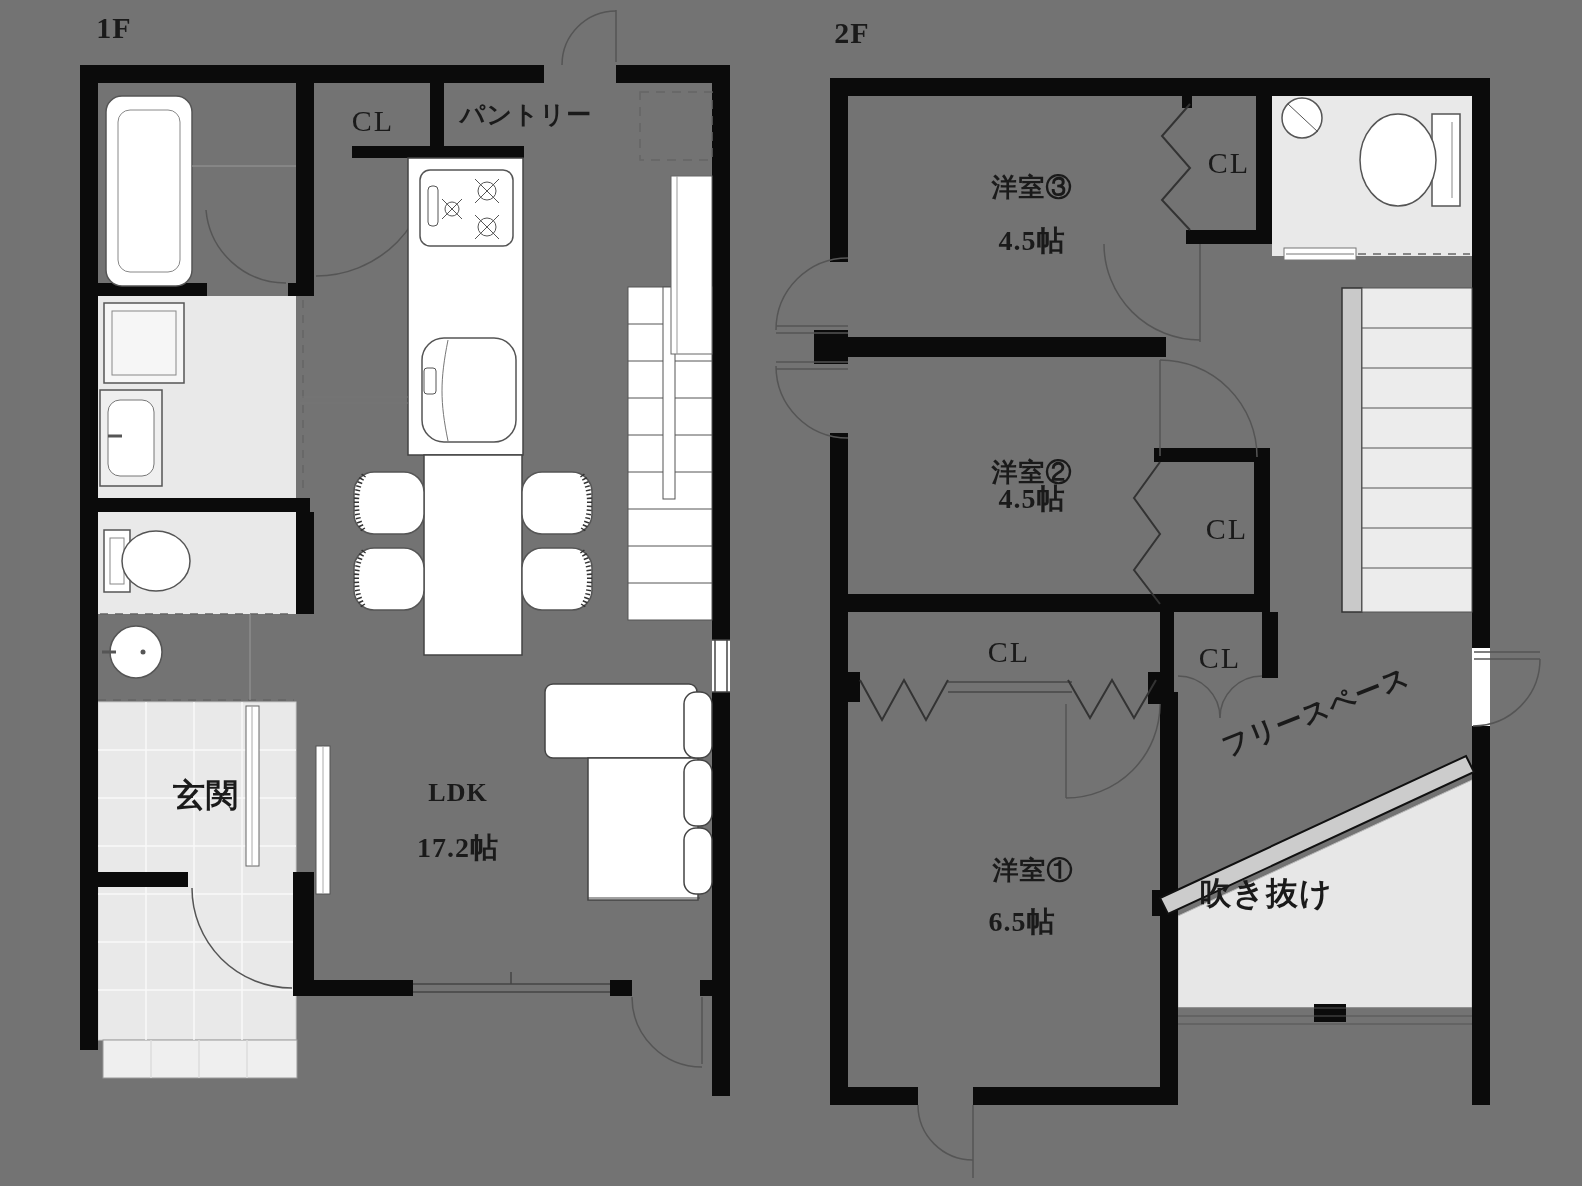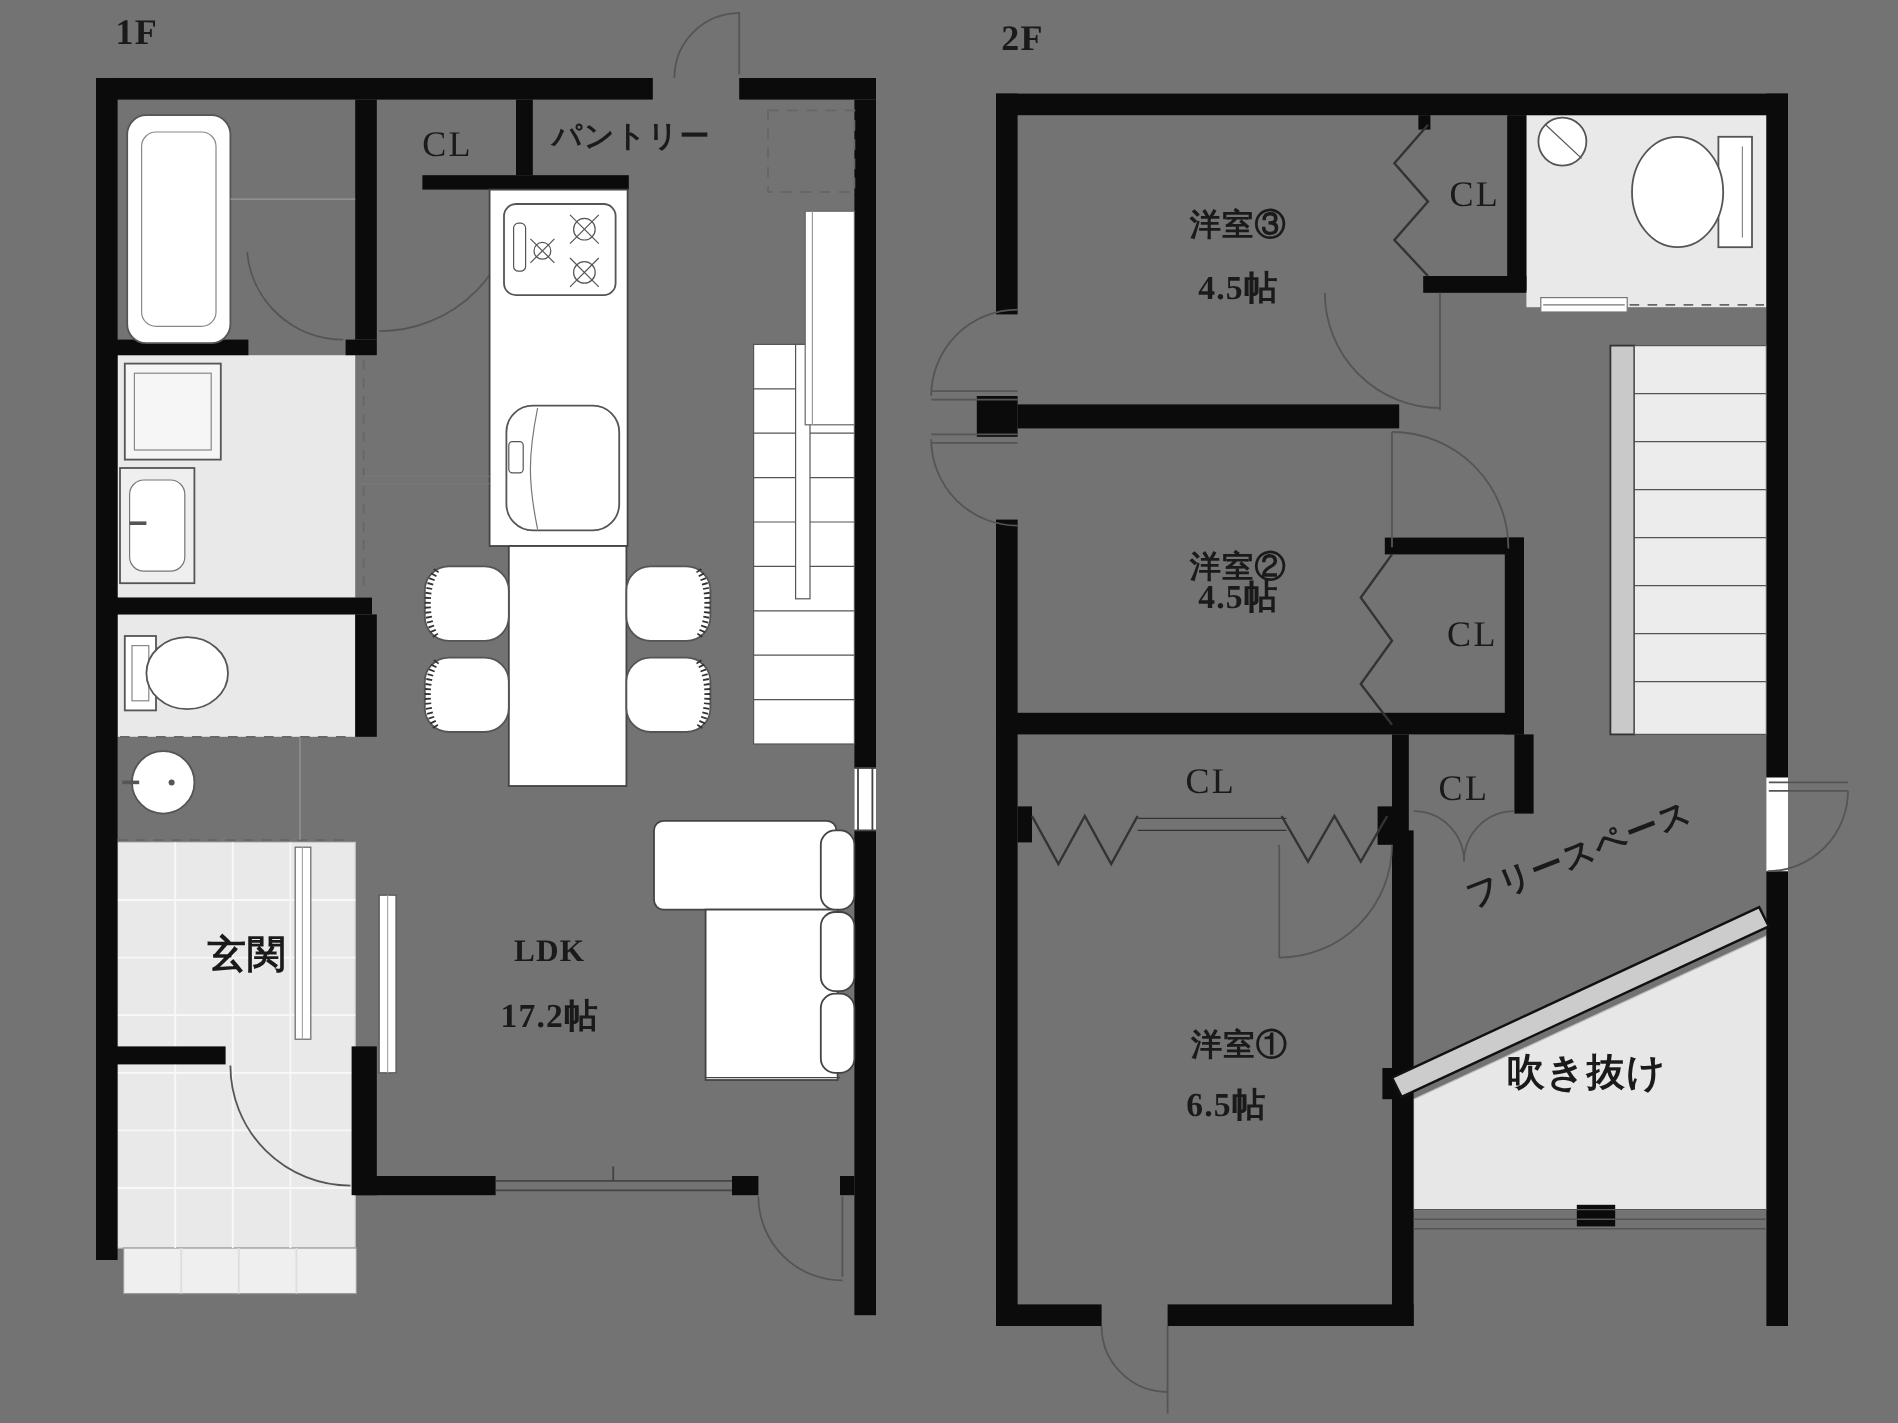--- a/index.html
+++ b/index.html
@@ -346,15 +346,15 @@
   <div class="lbl size" style="left:1032px;top:241px;">4.5帖</div>
   <div class="lbl cl" style="left:1229px;top:163px;">CL</div>
   <div class="lbl room" style="left:1032px;top:455px;margin-top:18px;">洋室②</div>
   <div class="lbl size" style="left:1032px;top:499px;">4.5帖</div>
   <div class="lbl cl" style="left:1227px;top:529px;">CL</div>
   <div class="lbl cl" style="left:1009px;top:652px;">CL</div>
   <div class="lbl cl" style="left:1220px;top:658px;">CL</div>
   <div class="lbl room" style="left:1005px;top:871px;margin-left:28px;">洋室①</div>
   <div class="lbl size" style="left:1022px;top:922px;">6.5帖</div>
   <div class="lbl free" style="left:1316px;top:712px;">フリースペース</div>
-  <div class="lbl bold" style="left:1322px;top:893px;">吹き抜け</div>
+  <div class="lbl bold" style="left:1266px;top:893px;">吹き抜け</div>
 
 </div>
 
 </body></html>

